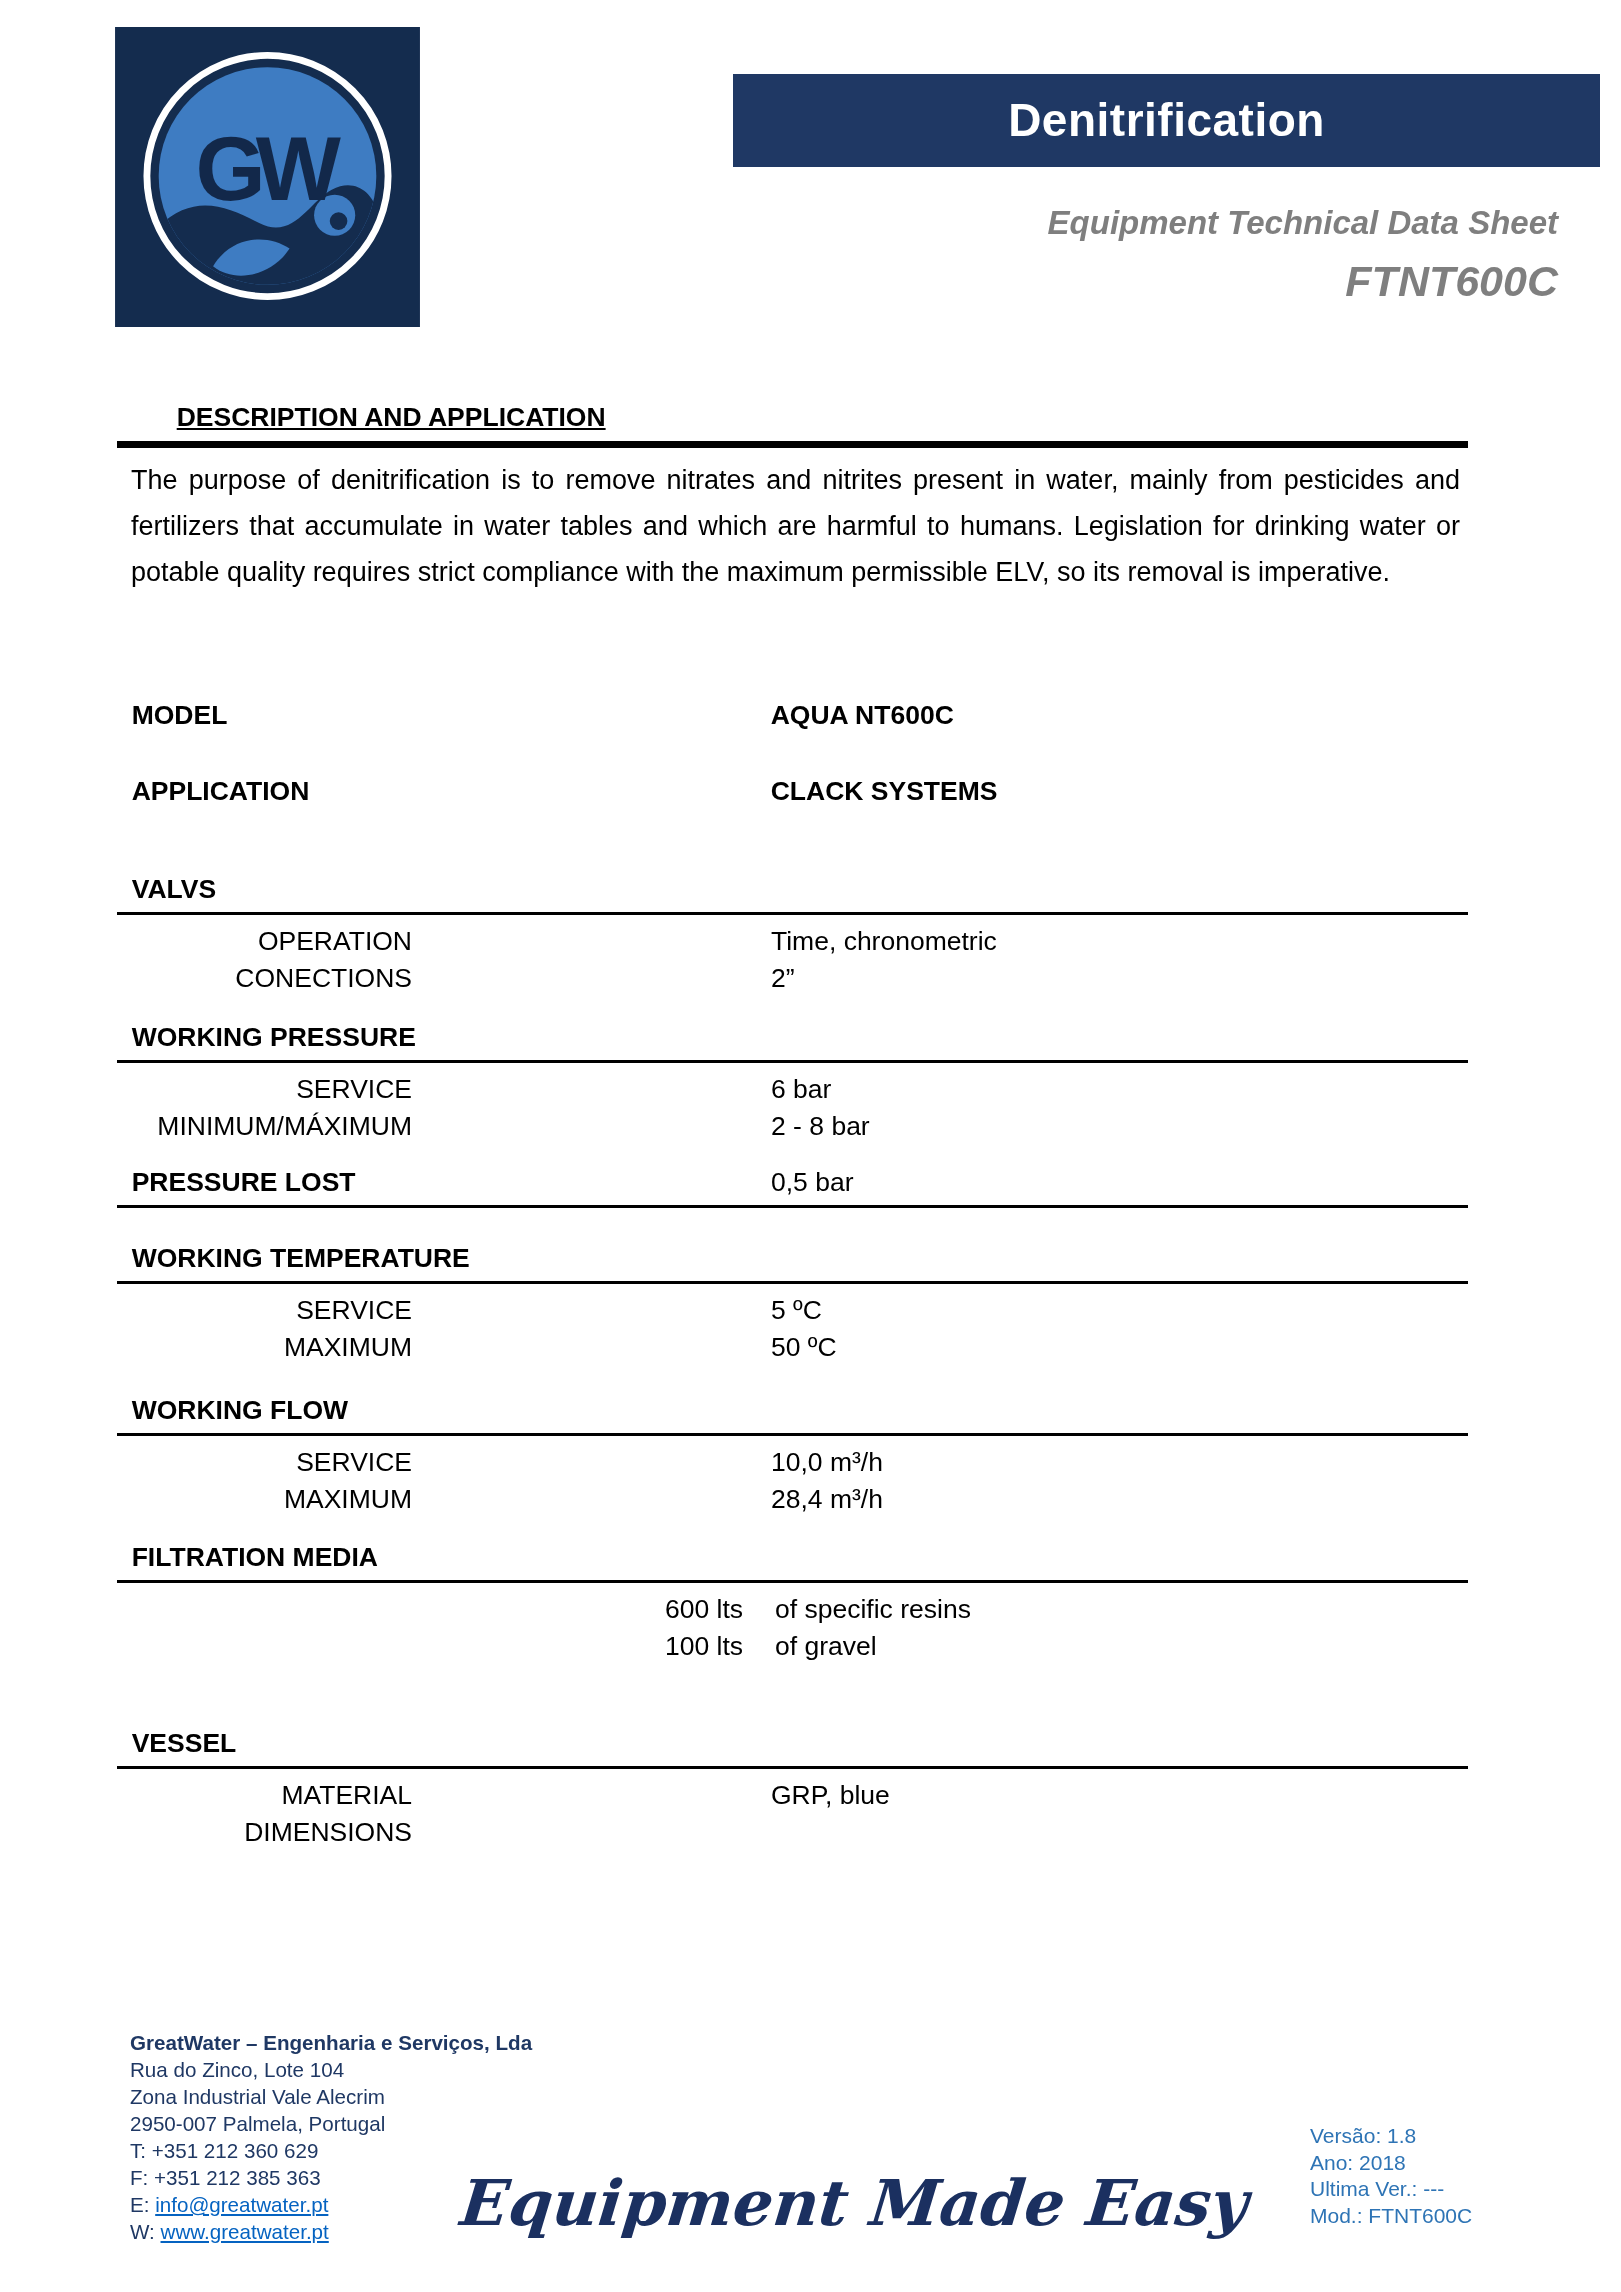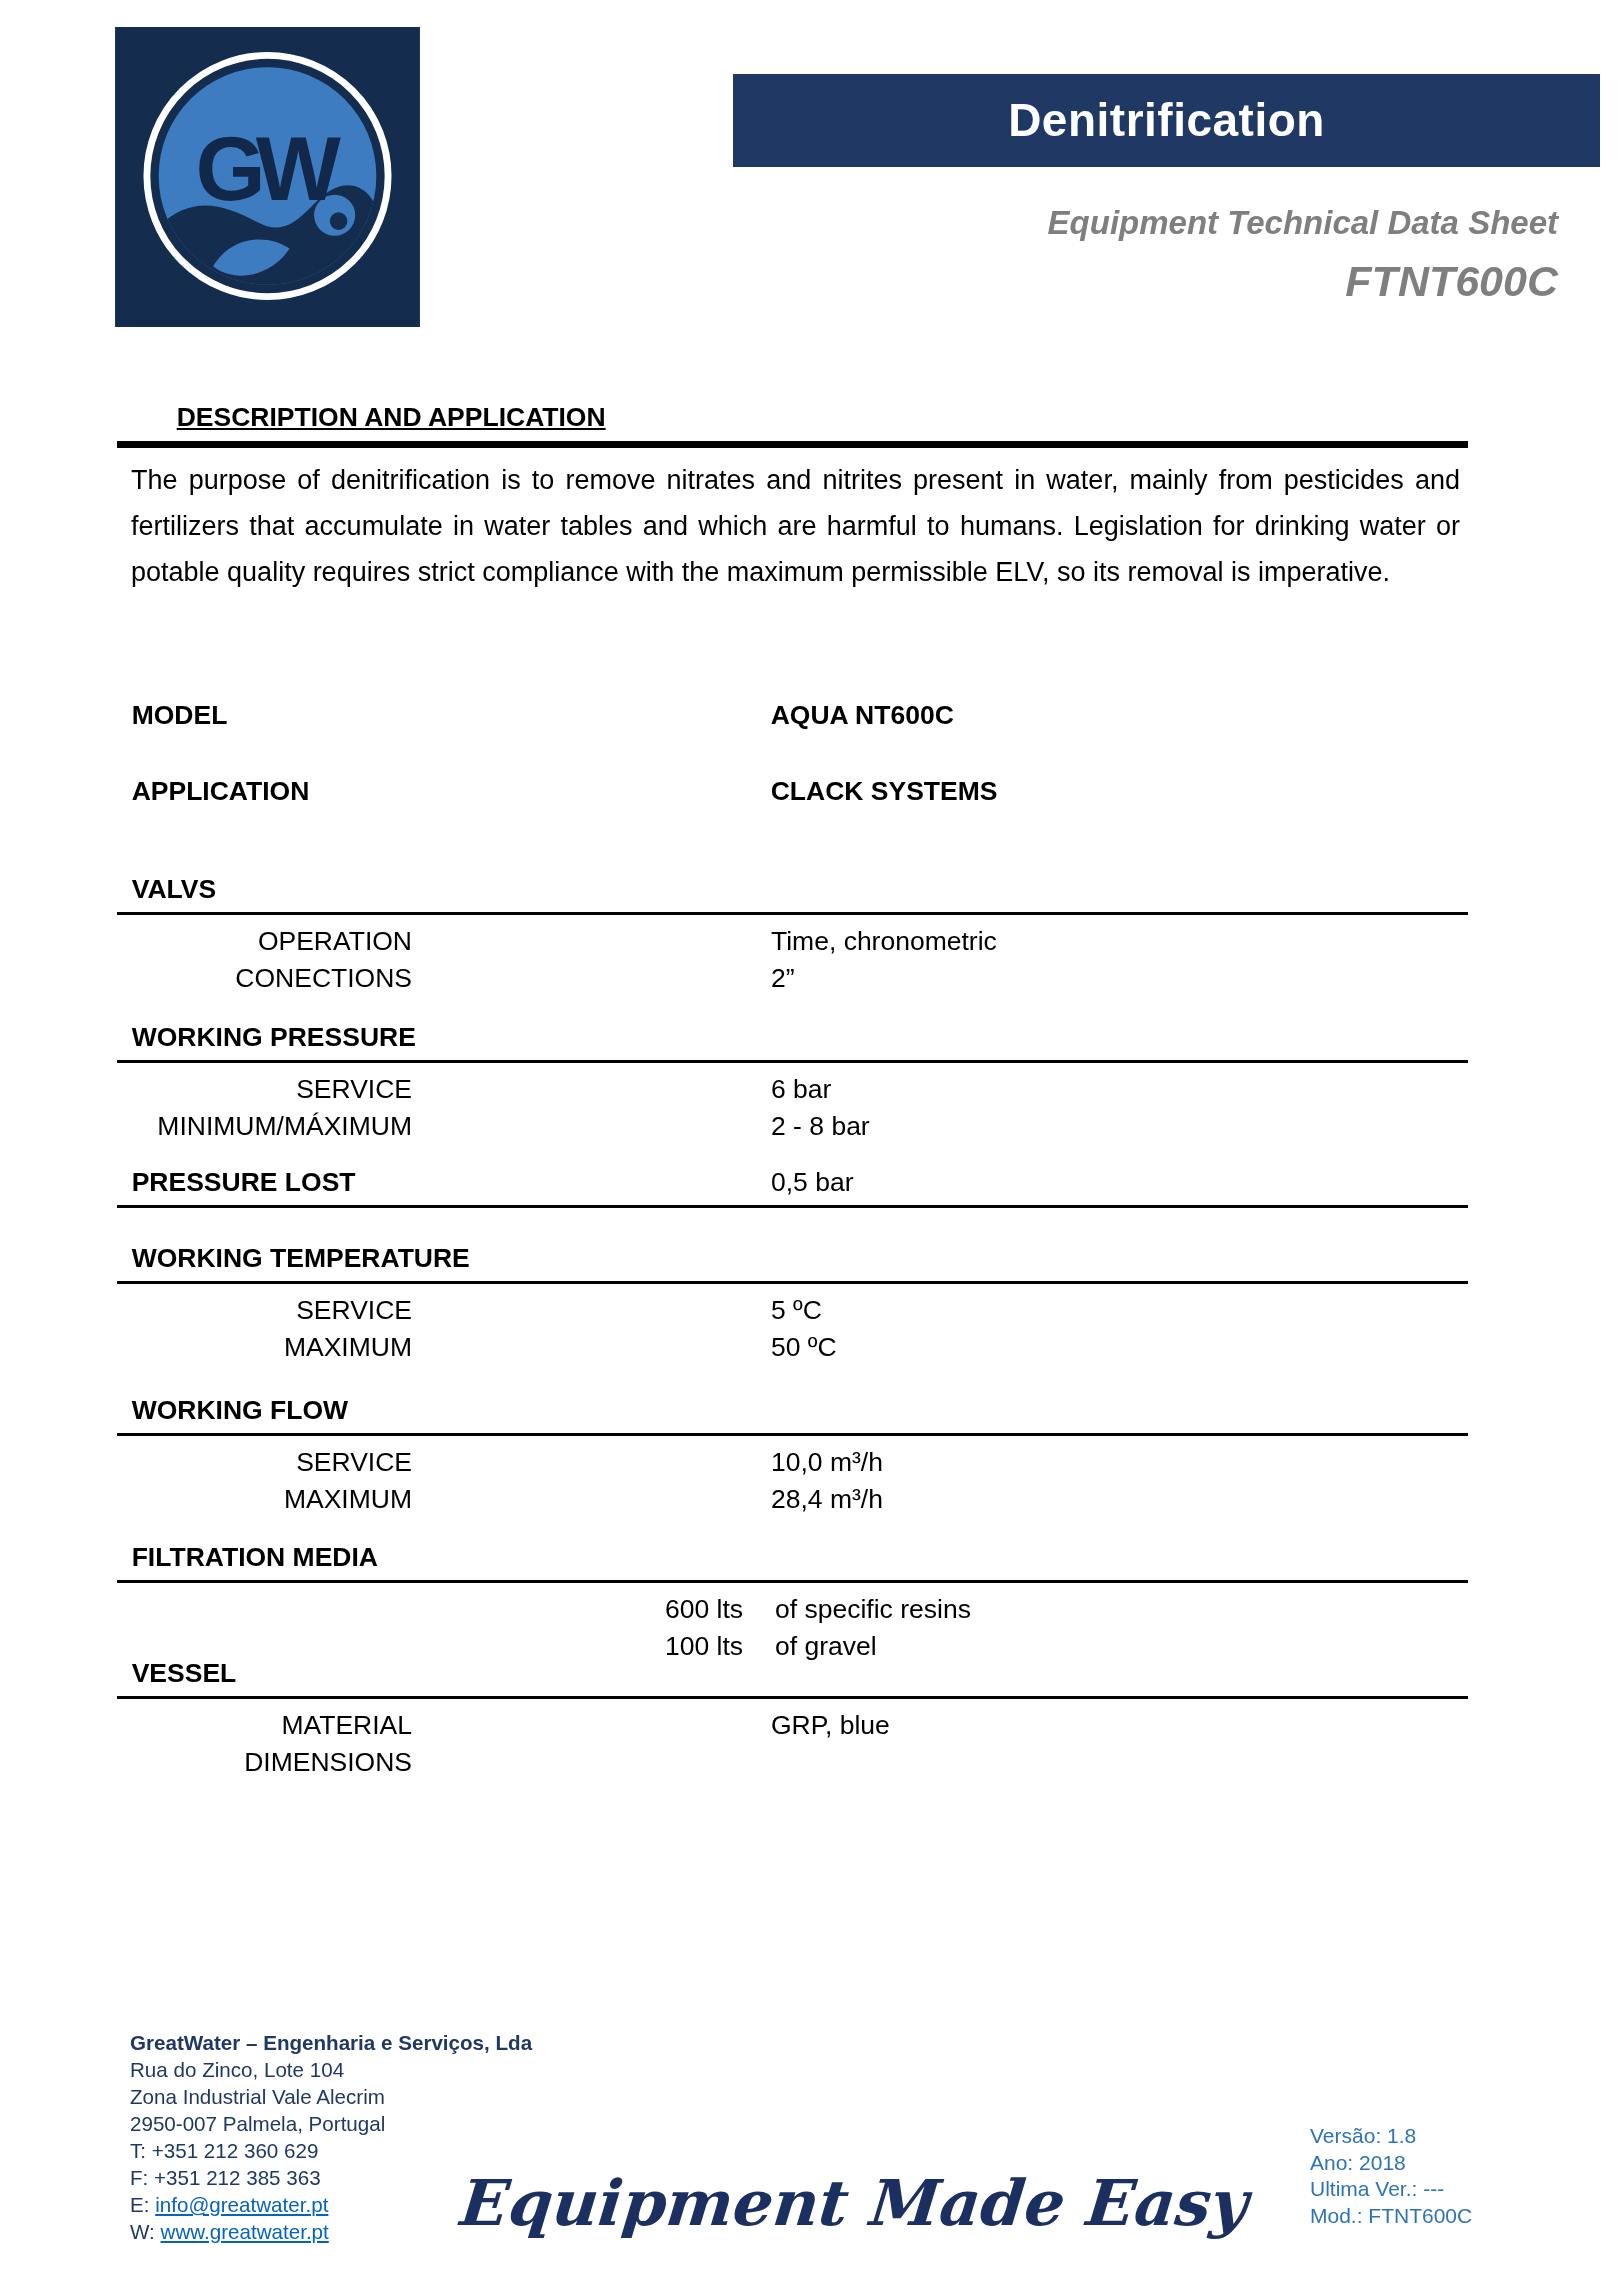--- a/index.html
+++ b/index.html
@@ -229,21 +229,21 @@
       <span class="qty">600 lts</span>
       <span class="desc">of specific resins</span>
     </div>
     <div class="media-row">
       <span class="qty">100 lts</span>
       <span class="desc">of gravel</span>
     </div>
   </div>
 </div>
 
-<div class="section" style="top:1657px">
+<div class="section" style="top:1727px">
   <div class="sec-head">VESSEL</div>
   <div class="rows">
     <div class="spec-row">
       <span class="lbl">MATERIAL</span>
       <span class="val">GRP, blue</span>
     </div>
     <div class="spec-row">
       <span class="lbl">DIMENSIONS</span>
     </div>
   </div>

